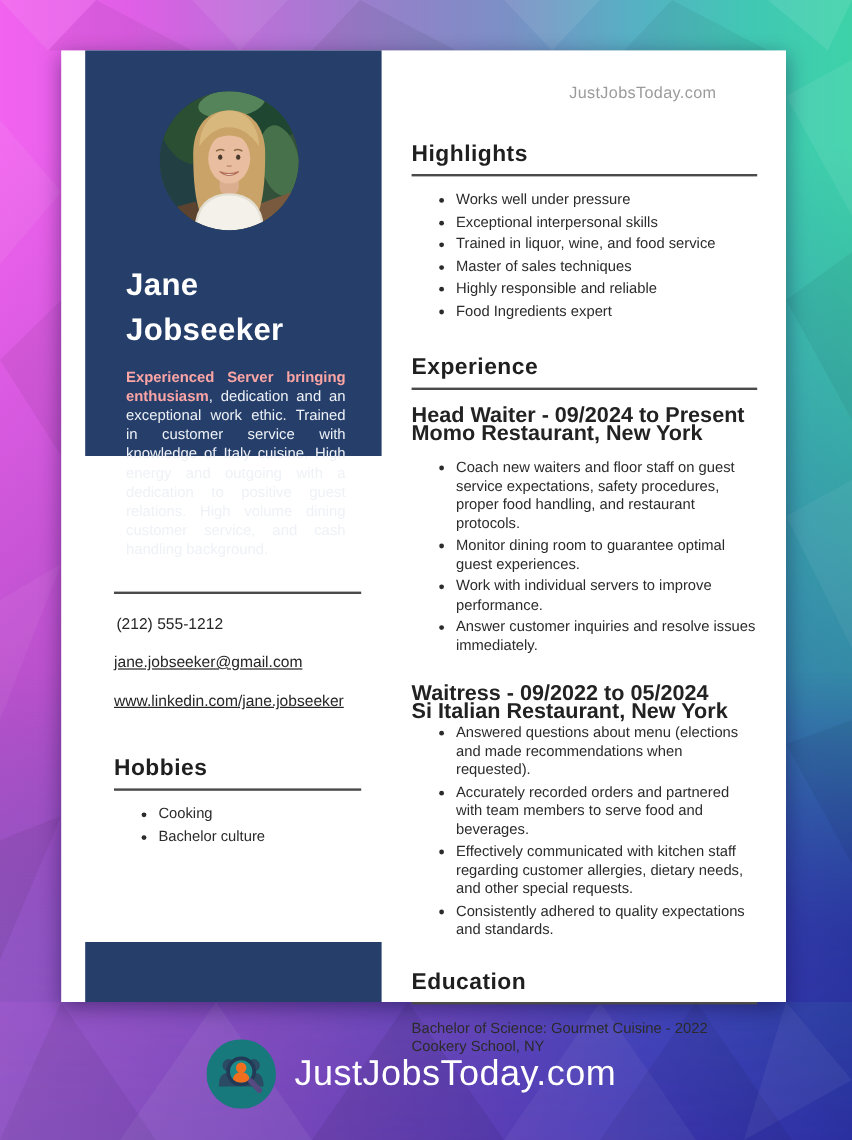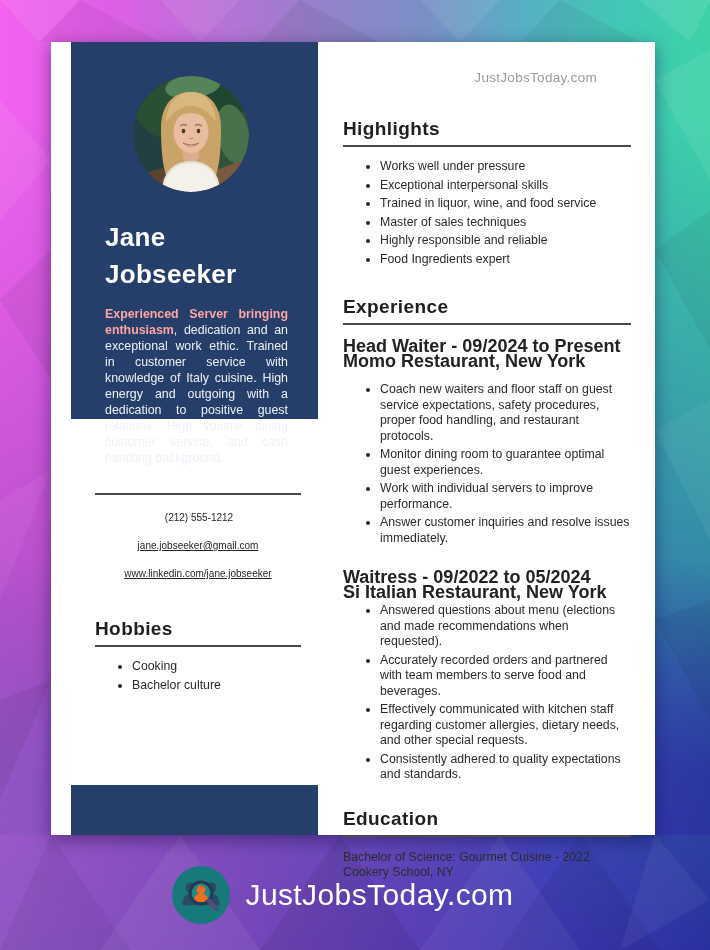--- a/index.html
+++ b/index.html
@@ -8,21 +8,21 @@
     font-family:"Liberation Sans",sans-serif;
     -webkit-font-smoothing:antialiased;
   }
   .bg{position:absolute;inset:0;display:block;}
   
   .page{
     position:absolute;left:51px;top:42px;width:604px;height:793px;
     background:#ffffff;box-shadow:0 5px 16px rgba(15,8,55,.45);
   }
   .sidebar{
-    position:absolute;left:20px;top:0;width:247px;height:377px;
+    position:absolute;left:20px;top:0;width:247px;height:338px;
     background:var(--navy,#253e6a);
   }
   .sidebar-strip{
     position:absolute;left:20px;bottom:0;width:247px;height:50px;
     background:var(--navy,#253e6a);
   }
   .avatar{position:absolute;left:62px;top:34px;width:116px;height:116px;border-radius:50%;overflow:hidden;}
   .avatar svg{display:block;}
   .name{
     position:absolute;left:34px;top:160px;width:200px;
@@ -32,21 +32,21 @@
     position:absolute;left:34px;top:252px;width:183px;
     color:#eef1f6;font-size:12.4px;line-height:16px;text-align:justify;
   }
   .summary b{color:#fca5a5;}
   
   .sec-h{margin:0;color:#1f1f1f;font-size:19px;font-weight:bold;letter-spacing:.4px;}
   .rule{border:0;border-top:2px solid #4a4a4a;margin:5px 0 0 0;}
   .small{font-size:12.3px;line-height:15.5px;color:#2b2b2b;}
   
   .left-col{position:absolute;left:44px;top:446px;width:206px;}
-  .contact-item{display:block;margin-top:17px;font-size:10px;color:#262626;text-align:center;}
+  .contact-item{display:block;margin-top:17px;font-size:13px;color:#262626;}
   .contact-link{text-decoration:underline;color:#262626;}
   .hobbies-block{margin-top:39px;}
   ul.dots{list-style:disc;margin:12px 0 0 0;padding-left:37px;}
   ul.dots li{margin-bottom:3px;}
   
   .right-col{position:absolute;left:292px;top:0;width:288px;}
   .watermark{margin-top:28px;padding-right:34px;text-align:right;color:#9b9b9b;font-size:13.5px;letter-spacing:.3px;}
   .sec{margin-top:0;}
   .sec-highlights{margin-top:33px;}
   .sec-experience{margin-top:29px;}

